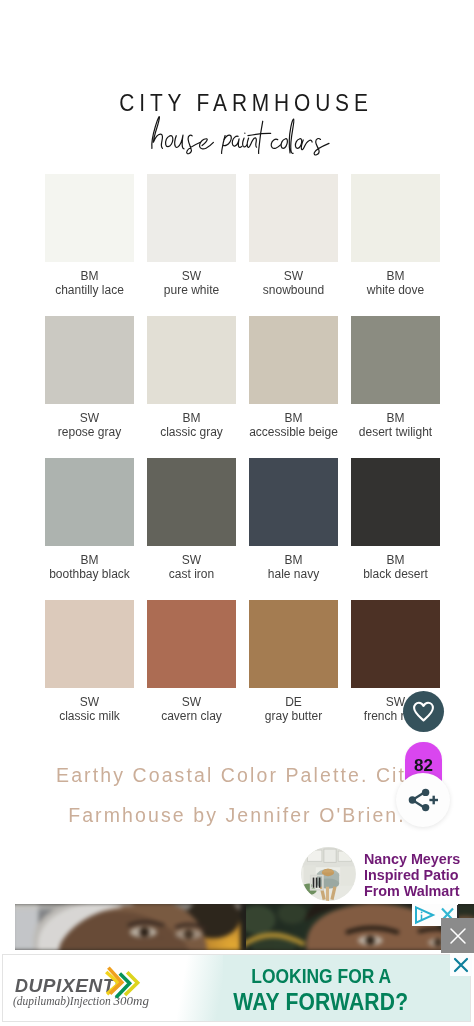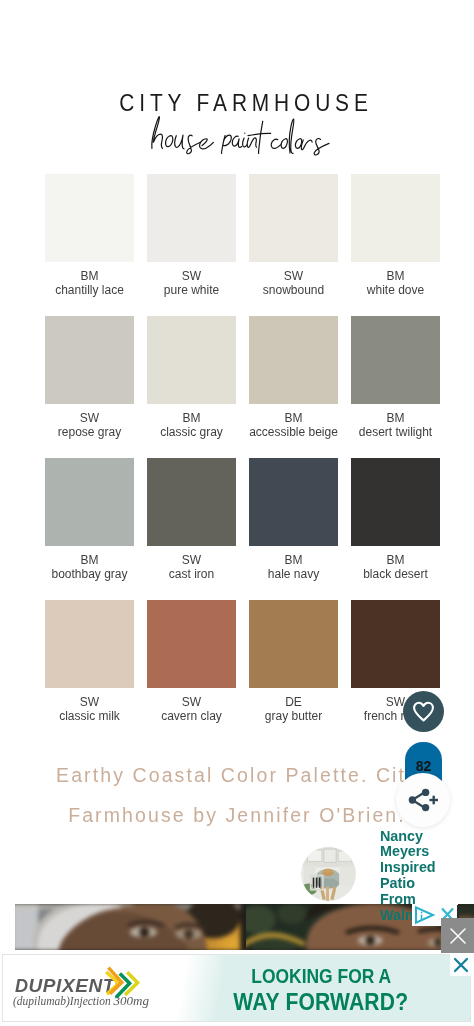--- a/index.html
+++ b/index.html
@@ -33,32 +33,32 @@
   .swatch-label { text-align:center; font-size:12px; color:#3f3f3f; line-height:14px; padding-top:7px;
      white-space:nowrap; }
 
   .caption { position:absolute; left:47px; top:755px; width:380px; text-align:center;
     font-size:19.5px; color:#cbae99; line-height:40px; letter-spacing:2.1px; font-weight:400; }
 
   
   .heart-btn { position:absolute; left:403px; top:691px; width:41px; height:41px; border-radius:50%;
     background:#35525c; display:flex; align-items:center; justify-content:center; z-index:6;}
   .count-pill { position:absolute; left:405px; top:742px; width:37px; height:48px; border-radius:18px 18px 0 0;
-    background:#0369a1; text-align:center; font-size:14px; font-weight:bold; color:#12161a; padding-top:16px;
+    background:#d946ef; text-align:center; font-size:17px; font-weight:bold; color:#12161a; padding-top:16px;
     line-height:16px; z-index:4; box-shadow:0 0 3px rgba(0,0,0,0.06); }
   .share-btn { position:absolute; left:396px; top:773px; width:54px; height:54px; border-radius:50%;
     background:#fdfdfd; display:flex; align-items:center; justify-content:center;
     box-shadow:0 1px 5px rgba(0,0,0,0.10); z-index:5; }
 
   
   .promo-card { position:absolute; left:296px; top:844px; width:178px; height:60px; background:#fff;
     display:flex; align-items:center; z-index:7; border-radius:3px; }
   .promo-thumb { width:55px; height:54px; border-radius:50%; margin-left:5px; overflow:hidden; flex:none;
     position:relative; background:#e8e9e4; }
-  .promo-text { font-size:14.4px; font-weight:bold; line-height:15.8px; color:#0f766e; margin-left:24px;
+  .promo-text { font-size:14.4px; font-weight:bold; line-height:15.8px; color:#701a75; margin-left:8px;
     letter-spacing:-0.05px; padding-top:4px; }
 
   
   .ad-strip { position:absolute; left:15px; top:904px; width:459px; height:46px; overflow:hidden; background:#1b1a16;  }
   .ad-strip-left { position:absolute; left:0; top:0; width:231px; height:46px; overflow:hidden; }
   .ad-strip svg { filter:blur(2.2px) saturate(0.88) contrast(0.95); transform:scale(1.03); }
   .ad-strip-right { position:absolute; left:231px; top:0; width:228px; height:46px; overflow:hidden; }
 
   .adchoices { position:absolute; left:412px; top:904px; width:46px; height:22px; background:#fdfdfd; z-index:9; }
   .adchoices-rule { position:absolute; left:457px; top:905px; width:1.5px; height:14px; background:#2c2c2c; z-index:9; }
@@ -189,21 +189,21 @@
             <div>BM</div>
             <div>desert twilight</div>
           </div>
         </div>
       </div>
       <div class="swatch-row">
         <div class="swatch-cell">
           <div class="swatch-chip" style="background: rgb(173, 179, 175);"></div>
           <div class="swatch-label">
             <div>BM</div>
-            <div>boothbay gray</div>
+            <div>boothbay black</div>
           </div>
         </div>
         <div class="swatch-cell">
           <div class="swatch-chip" style="background: rgb(99, 99, 91);"></div>
           <div class="swatch-label">
             <div>SW</div>
             <div>cast iron</div>
           </div>
         </div>
         <div class="swatch-cell">

